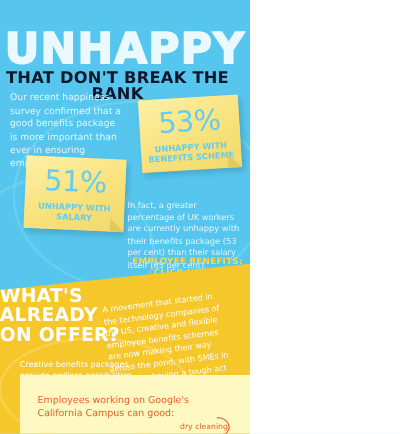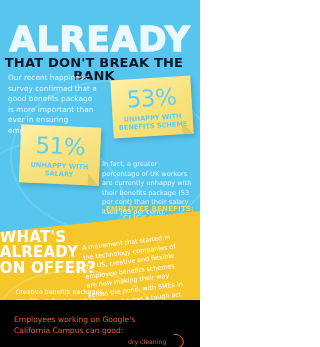--- a/index.html
+++ b/index.html
@@ -195,23 +195,23 @@
     left: 22px; top: 64px;
     width: 110px;
     font-size: 6.4px;
     line-height: 1.45;
     color: #ffffff;
   }
 
   
   .footer {
     position: absolute;
-    left: 0; top: 300px;
+    left: 16px; top: 300px;
     width: 200px; height: 47px;
-    background: #000000;
+    background: #fef9c3;
   }
   .footer-text {
     position: absolute;
     left: 14px; top: 15px;
     width: 130px;
     font-size: 7.6px;
     line-height: 1.4;
     color: #e8622b;
   }
   .footer-tag {
@@ -234,21 +234,21 @@
 </head>
 <body>
 
 <div class="page">
 
   <div class="top-section">
     <div class="swoosh swoosh-a"></div>
     <div class="swoosh swoosh-b"></div>
   </div>
 
-  <div class="title">ALREADY</div>
+  <div class="title">UNHAPPY</div>
   <div class="subtitle">THAT DON'T BREAK THE BANK</div>
 
   <div class="intro">Our recent happiness survey confirmed that a good benefits package is more important than ever in ensuring employee satisfaction.</div>
 
   <div class="note note-53">
     <div class="pct">53%</div>
     <div class="cap">UNHAPPY WITH BENEFITS SCHEME</div>
     <div class="note-fold"></div>
   </div>
 

